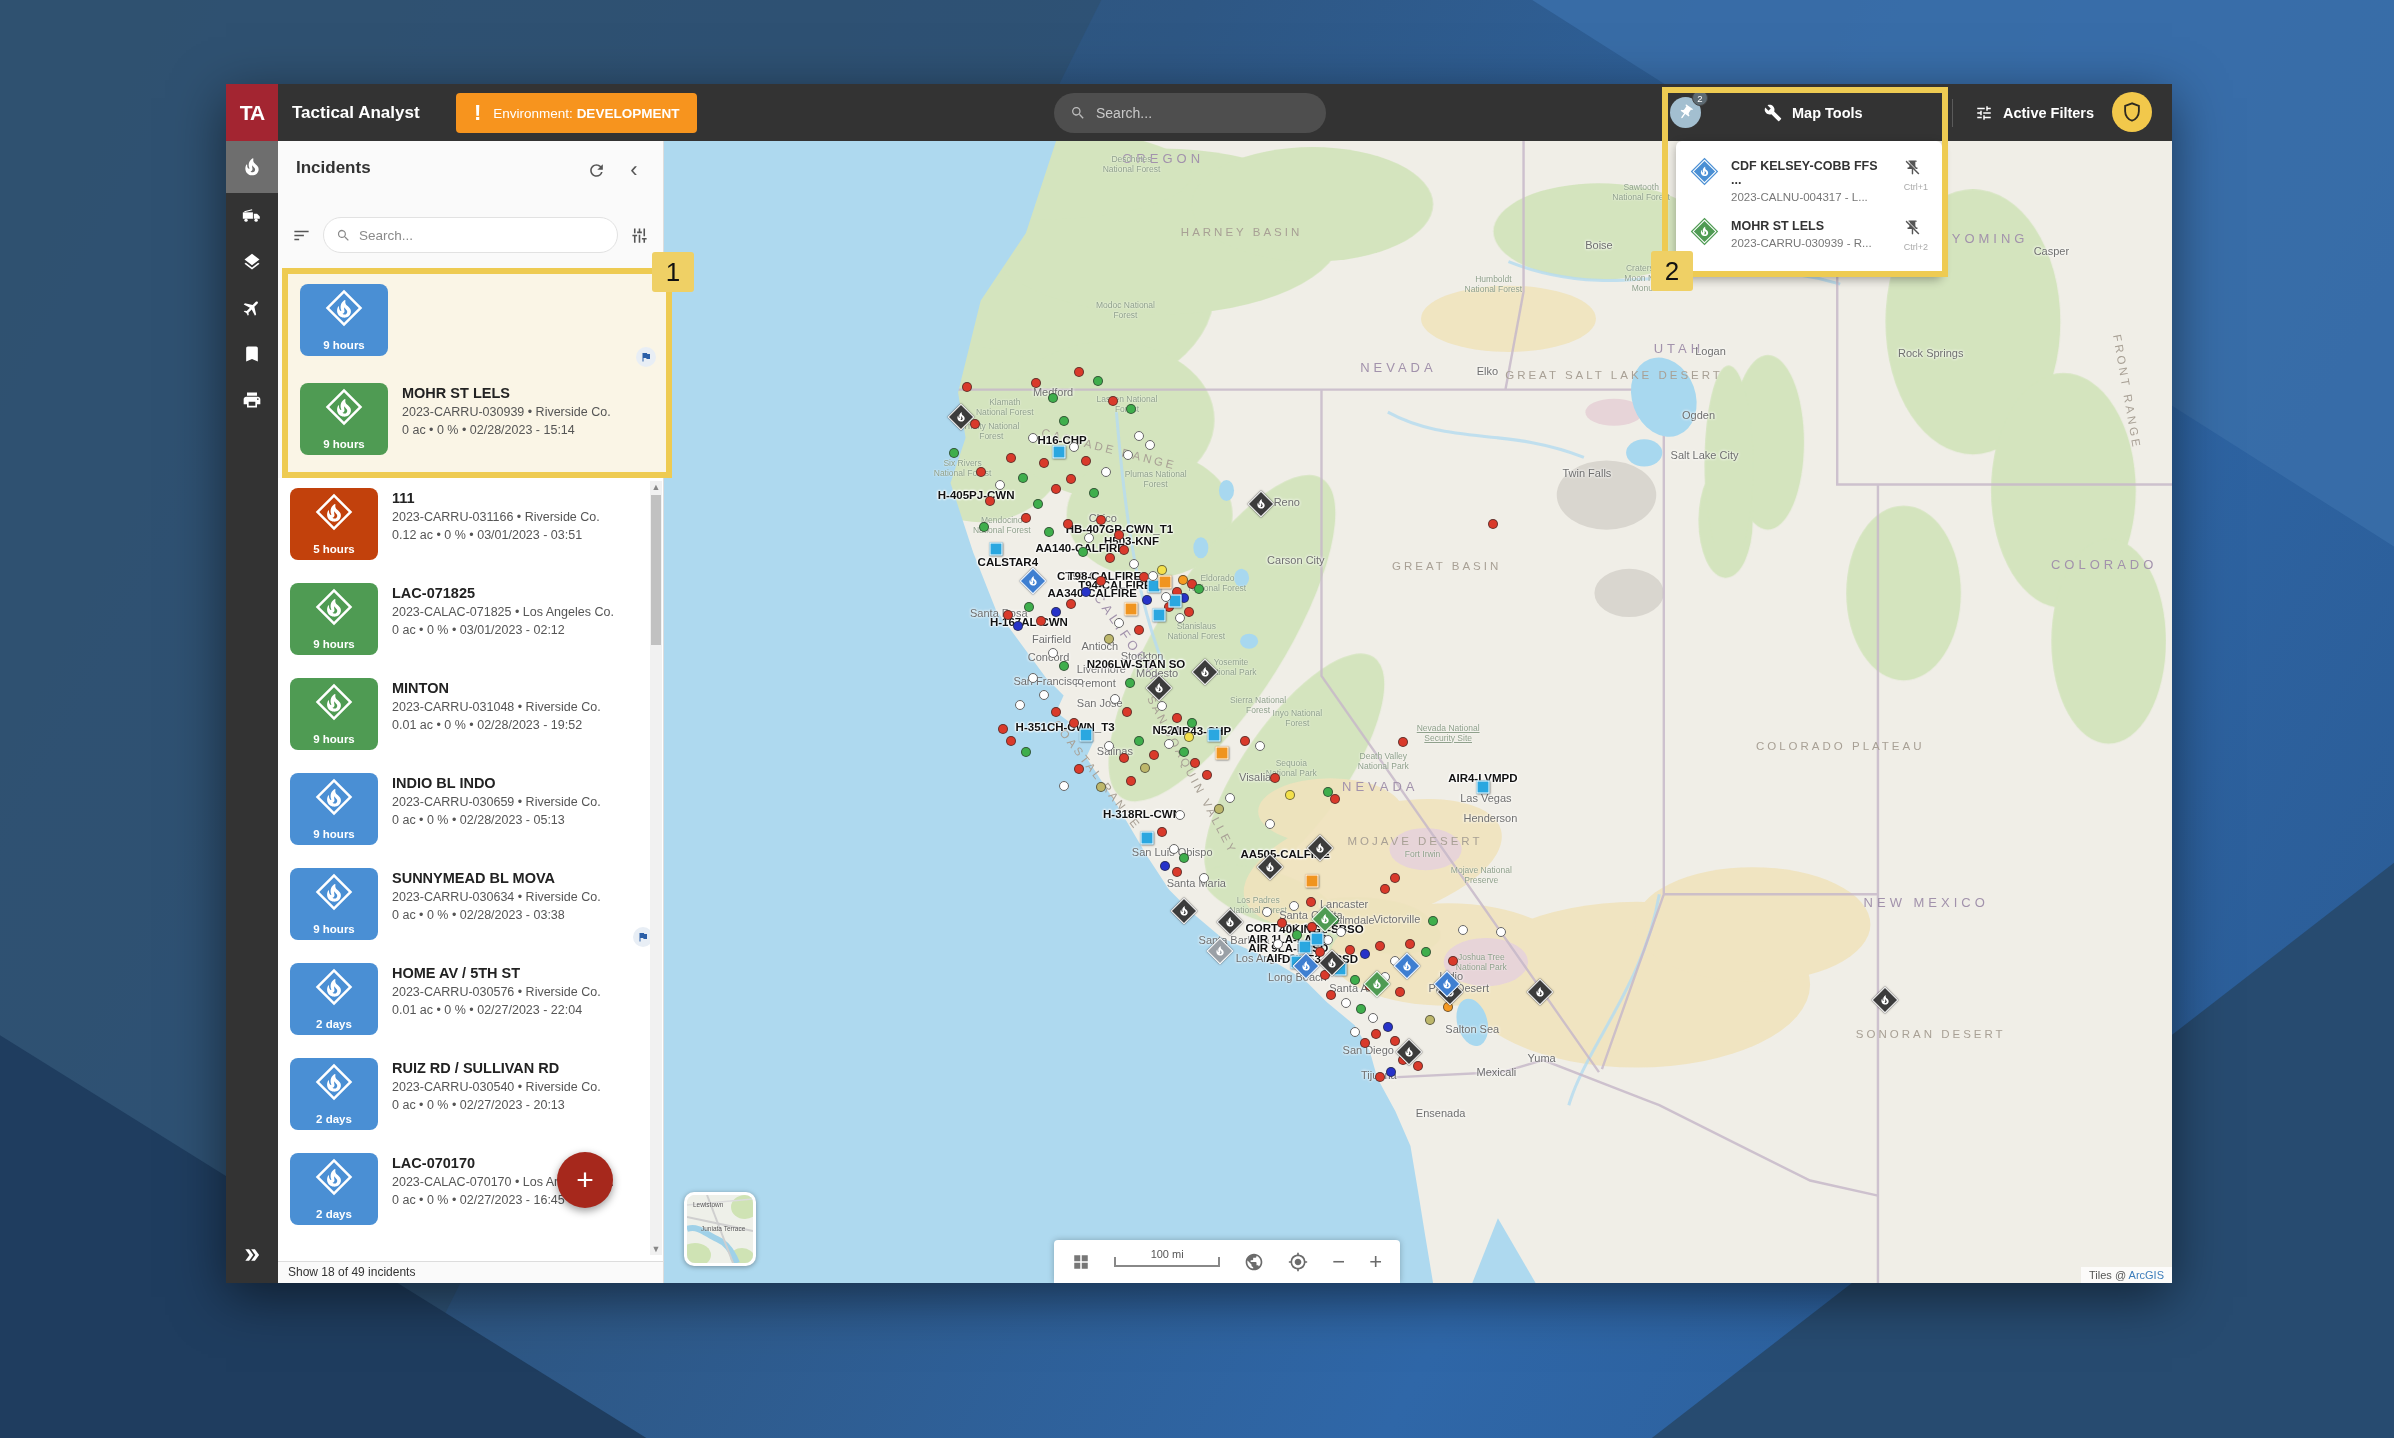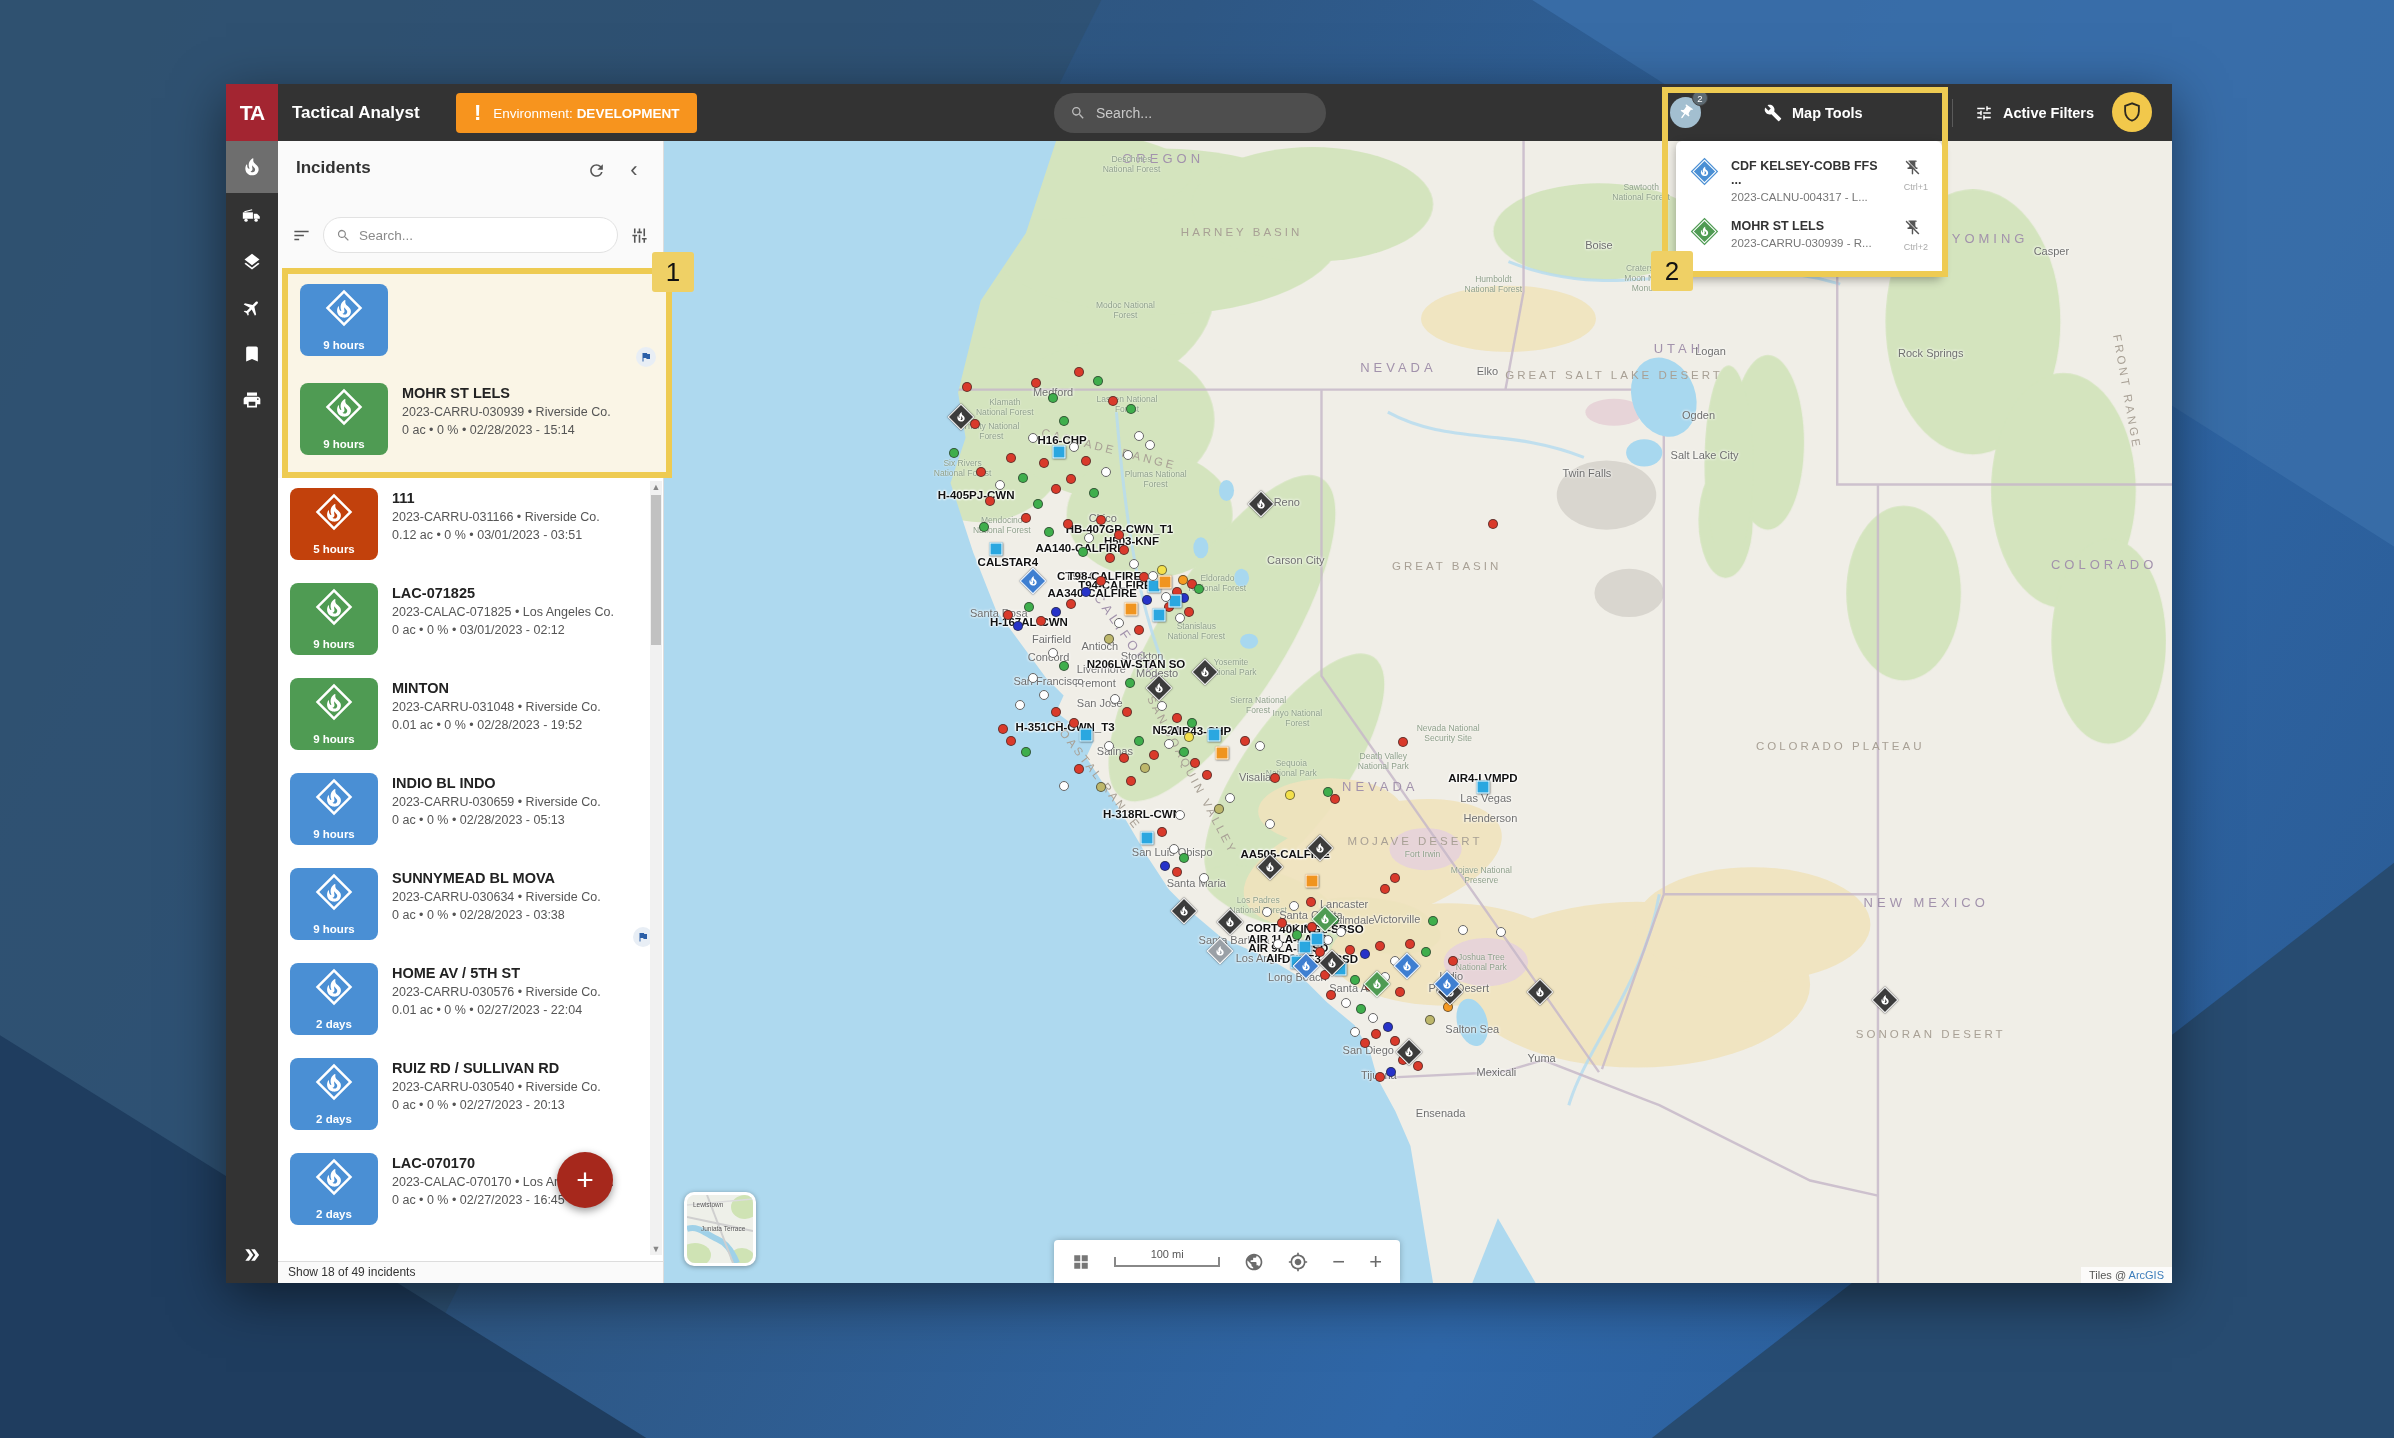--- a/index.html
+++ b/index.html
@@ -558,21 +558,21 @@
           <div class="map-label lbl-forest" style="left: 30.6%; top: 14.8%; white-space: normal; width: 64px;">Modoc National Forest</div>
           <div class="map-label lbl-forest" style="left: 30.7%; top: 23%; white-space: normal; width: 64px;">Lassen National Forest</div>
           <div class="map-label lbl-forest" style="left: 32.6%; top: 29.6%; white-space: normal; width: 64px;">Plumas National Forest</div>
           <div class="map-label lbl-forest" style="left: 36.7%; top: 38.7%; white-space: normal; width: 64px;">Eldorado National Forest</div>
           <div class="map-label lbl-forest" style="left: 35.3%; top: 42.9%; white-space: normal; width: 64px;">Stanislaus National Forest</div>
           <div class="map-label lbl-forest" style="left: 37.6%; top: 46.1%; white-space: normal; width: 64px;">Yosemite National Park</div>
           <div class="map-label lbl-forest" style="left: 39.4%; top: 49.4%; white-space: normal; width: 64px;">Sierra National Forest</div>
           <div class="map-label lbl-forest" style="left: 42%; top: 50.5%; white-space: normal; width: 64px;">Inyo National Forest</div>
           <div class="map-label lbl-forest" style="left: 41.6%; top: 54.9%; white-space: normal; width: 64px;">Sequoia National Park</div>
           <div class="map-label lbl-forest" style="left: 47.7%; top: 54.3%; white-space: normal; width: 64px;">Death Valley National Park</div>
-          <div class="map-label lbl-forest" style="left: 52%; top: 51.8%; white-space: normal; width: 64px;">Nevada National Security Site</div>
+          <div class="map-label lbl-forest" style="left: 52%; top: 51.8%; white-space: normal; width: 64px; text-decoration: underline;">Nevada National Security Site</div>
           <div class="map-label lbl-forest" style="left: 39.4%; top: 66.9%; white-space: normal; width: 64px;">Los Padres National Forest</div>
           <div class="map-label lbl-forest" style="left: 54.2%; top: 71.9%; white-space: normal; width: 64px;">Joshua Tree National Park</div>
           <div class="map-label lbl-forest" style="left: 54.2%; top: 64.3%; white-space: normal; width: 64px;">Mojave National Preserve</div>
           <div class="map-label lbl-forest" style="left: 55%; top: 12.5%; white-space: normal; width: 64px;">Humboldt National Forest</div>
           <div class="map-label lbl-forest" style="left: 64.8%; top: 4.5%; white-space: normal; width: 64px;">Sawtooth National Forest</div>
           <div class="map-label lbl-forest" style="left: 65.5%; top: 12%; white-space: normal; width: 64px;">Craters of the Moon National Monument</div>
           <div class="map-label lbl-forest" style="left: 50.3%; top: 62.4%; white-space: normal; width: 64px;">Fort Irwin</div>
           <div class="map-label lbl-city" style="left: 25.8%; top: 22%;">Medford</div>
           <div class="map-label lbl-city" style="left: 62%; top: 9.1%;">Boise</div>
           <div class="map-label lbl-city" style="left: 61.2%; top: 29.1%;">Twin Falls</div>

